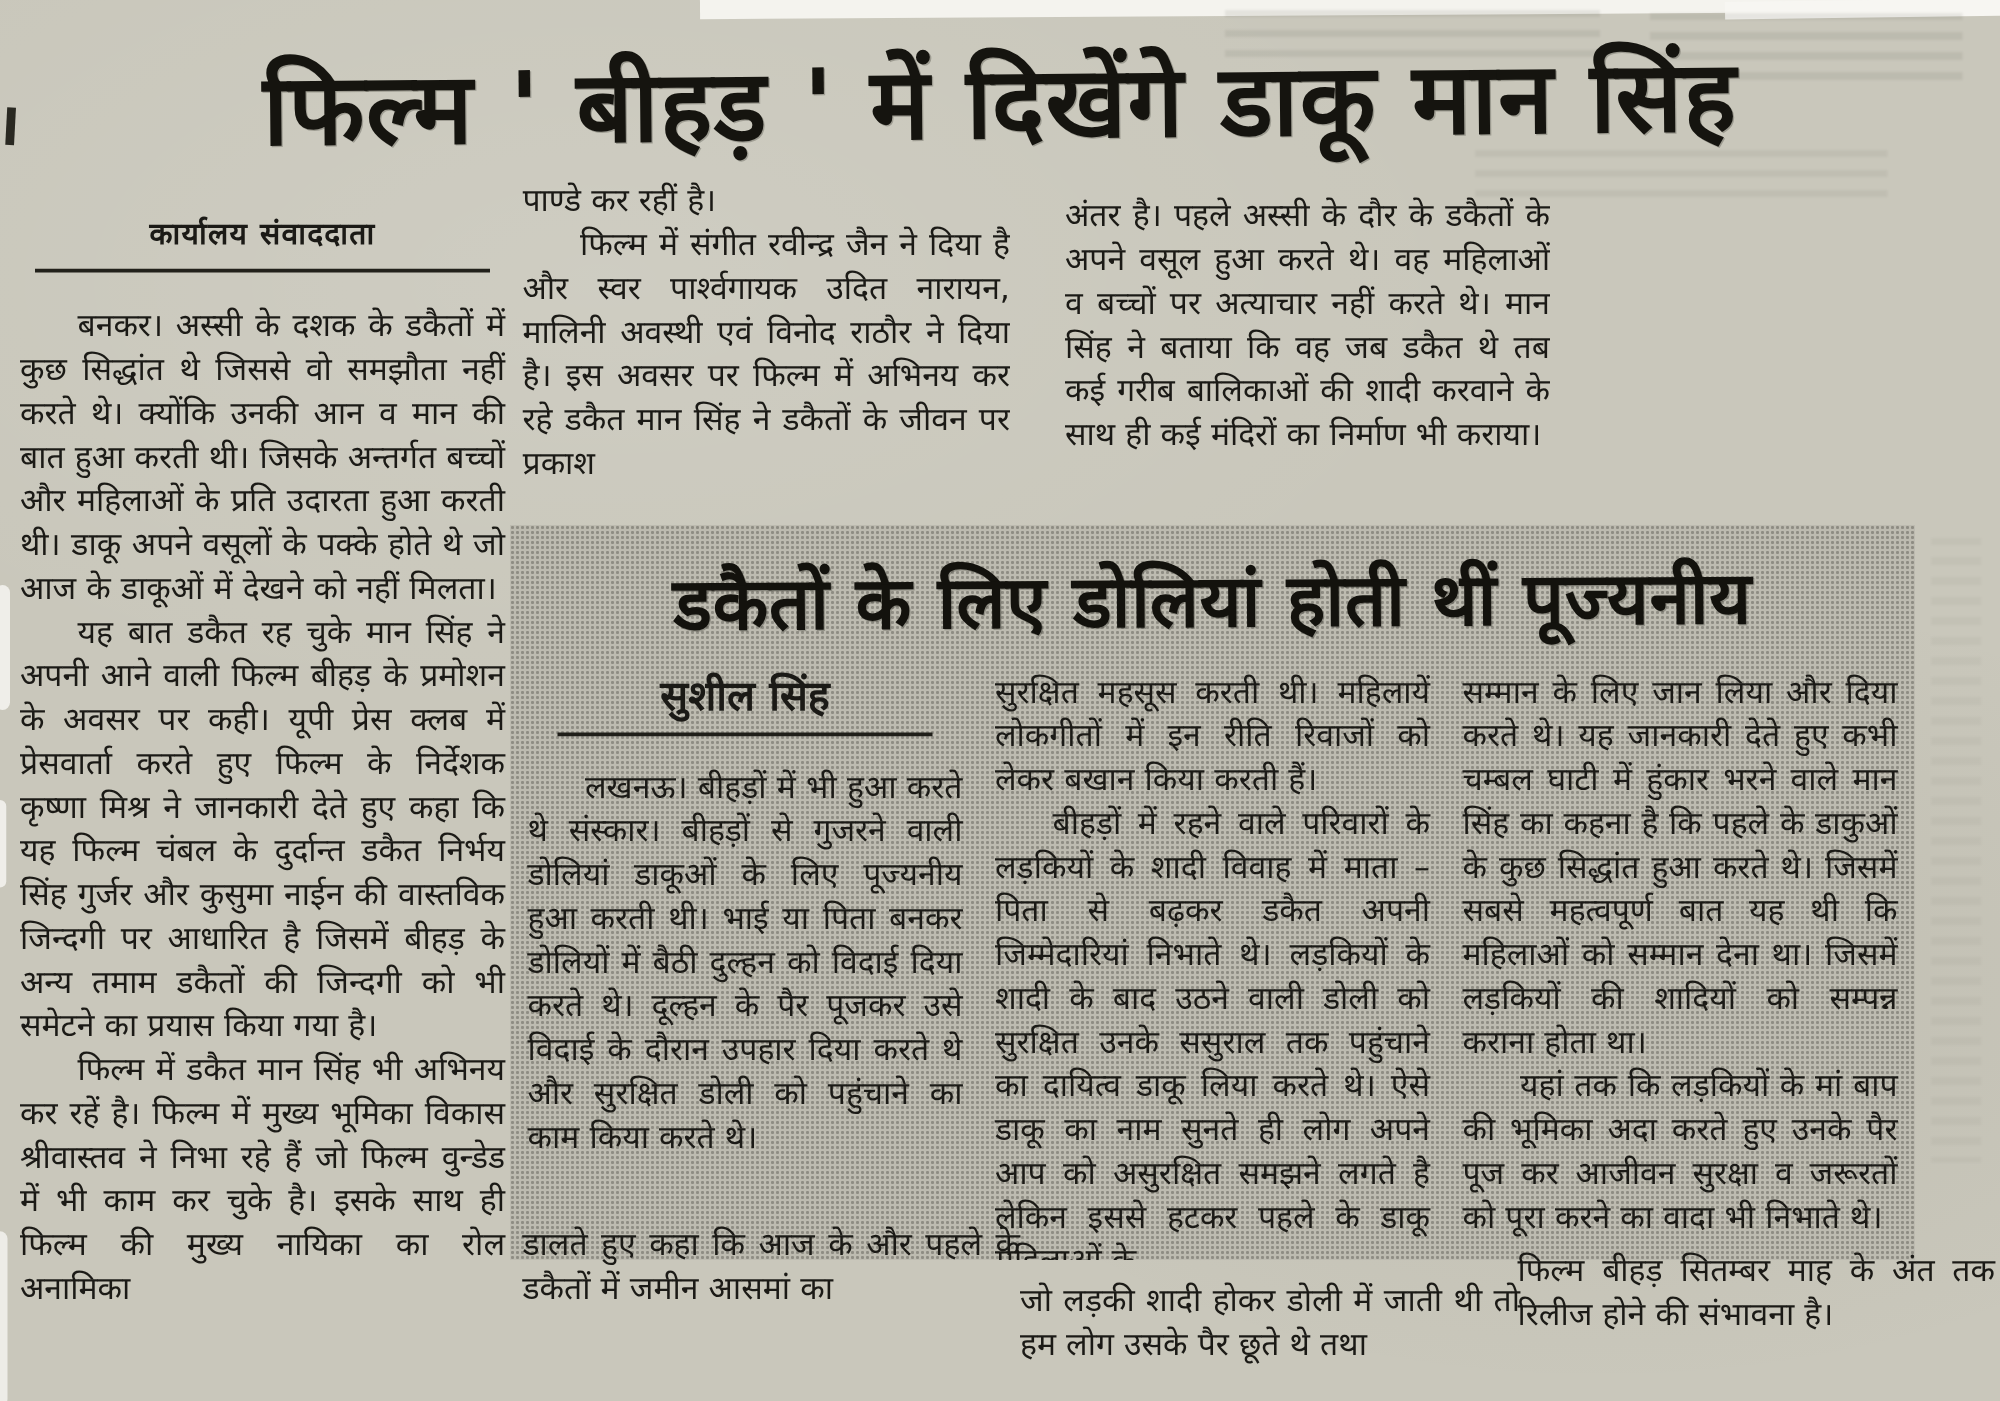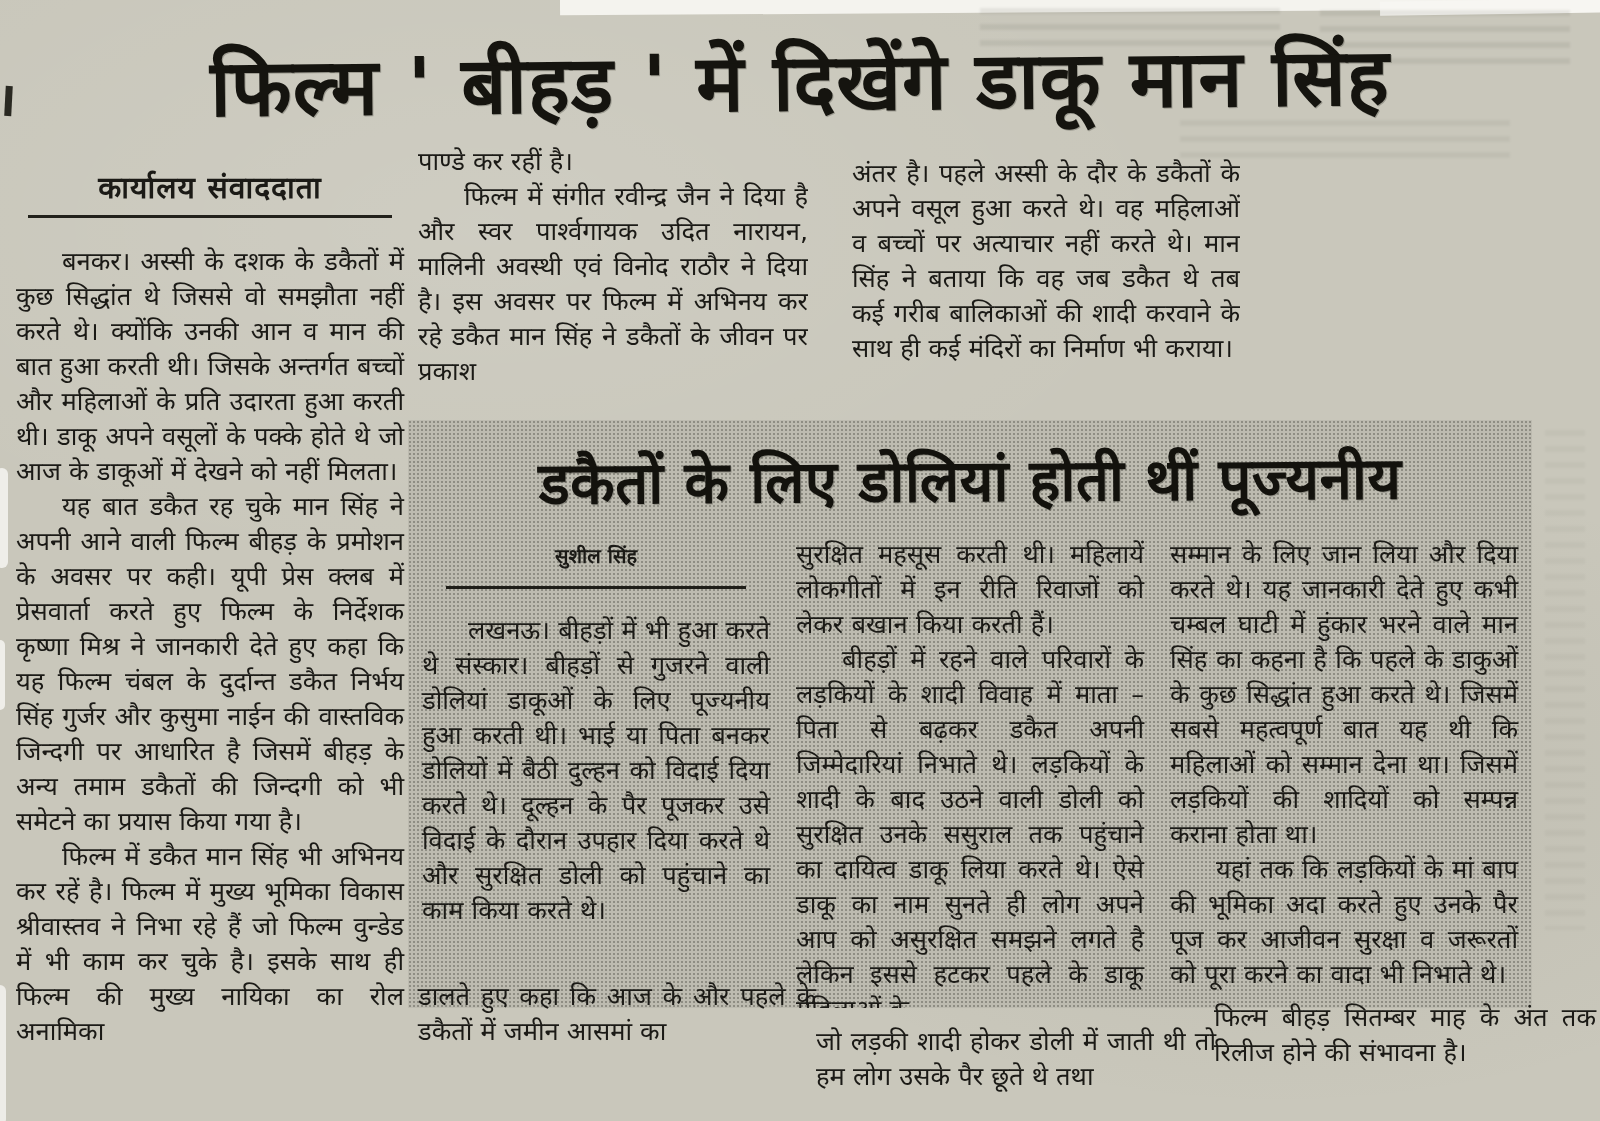--- a/index.html
+++ b/index.html
@@ -65,21 +65,21 @@
   .col-a1c1{left:16px;top:166px;width:388px;}
   .col-a1c2{left:418px;top:144px;width:390px;height:262px;overflow:hidden;}
   .col-a1c3{left:852px;top:156px;width:388px;height:262px;overflow:hidden;}
   .col-a1c4{left:1214px;top:156px;width:378px;height:262px;overflow:hidden;}
   .col-a1c2b{left:418px;top:979px;width:398px;}
   .col-a1c3b{left:816px;top:1024px;width:400px;}
   .col-a1c4b{left:1214px;top:1000px;width:382px;}
 
   .byline1{
     width:94%;margin:4px auto 0;
-    text-align:center;font-size:30px;font-weight:700;
+    text-align:center;font-size:24px;font-weight:700;
     padding-bottom:10px;border-bottom:3px solid #22211b;
     margin-bottom:26px;letter-spacing:1px;
   }
 
   .shade-box{
     position:absolute;left:408px;top:420px;width:1124px;height:588px;
     background-color:var(--box-bg);
     background-image:radial-gradient(circle, rgba(45,44,38,0.32) 1px, transparent 1.5px);
     background-size:4px 4px;
     overflow:hidden;
@@ -92,21 +92,21 @@
     transform:rotate(-0.35deg);
     text-shadow:1px 1px 0 rgba(15,15,8,0.25);
   }
   .box-cols{
     display:flex;gap:26px;
     padding:12px 14px 0 14px;
   }
   .box-col{flex:1 1 0;}
   .byline2{
     width:86%;margin:2px auto 0;
-    text-align:center;font-size:20px;font-weight:700;
+    text-align:center;font-size:33px;font-weight:700;
     padding-bottom:12px;border-bottom:3px solid #1f1e18;
     margin-bottom:24px;
   }
 </style>
 </head>
 <body>
 
 <div class="paper">
 
   <div class="tear-top"></div>

